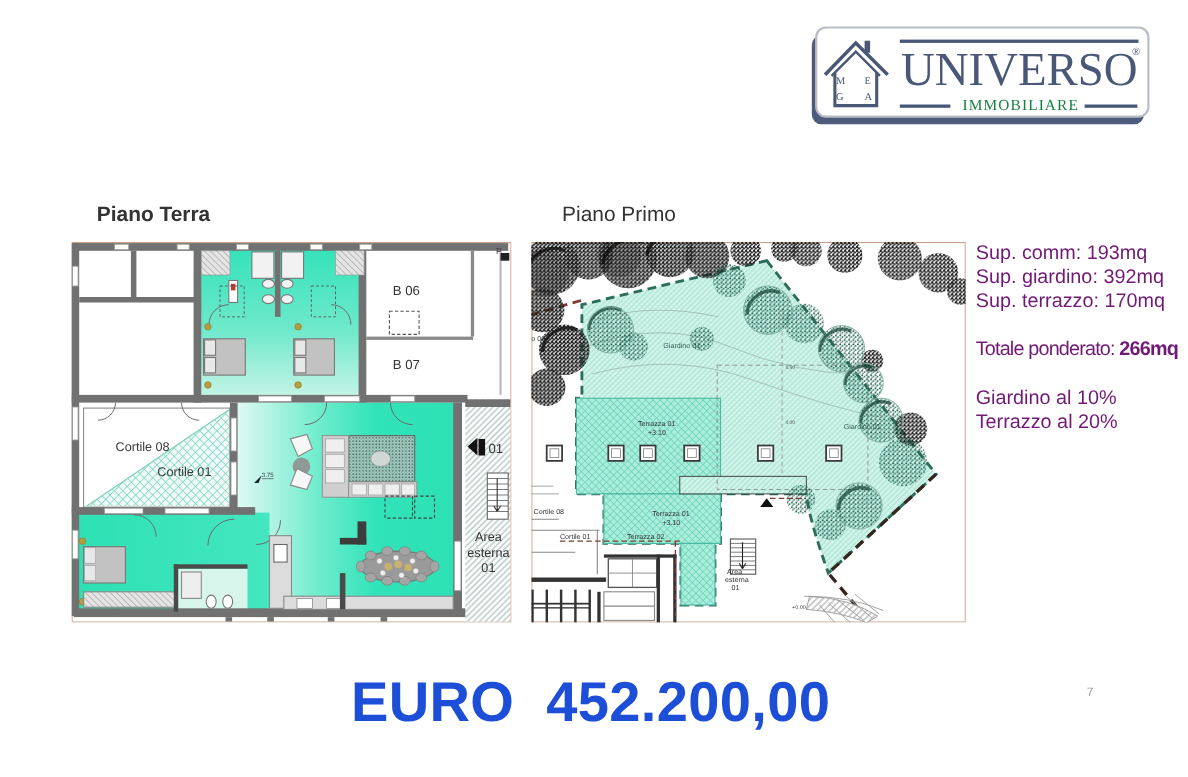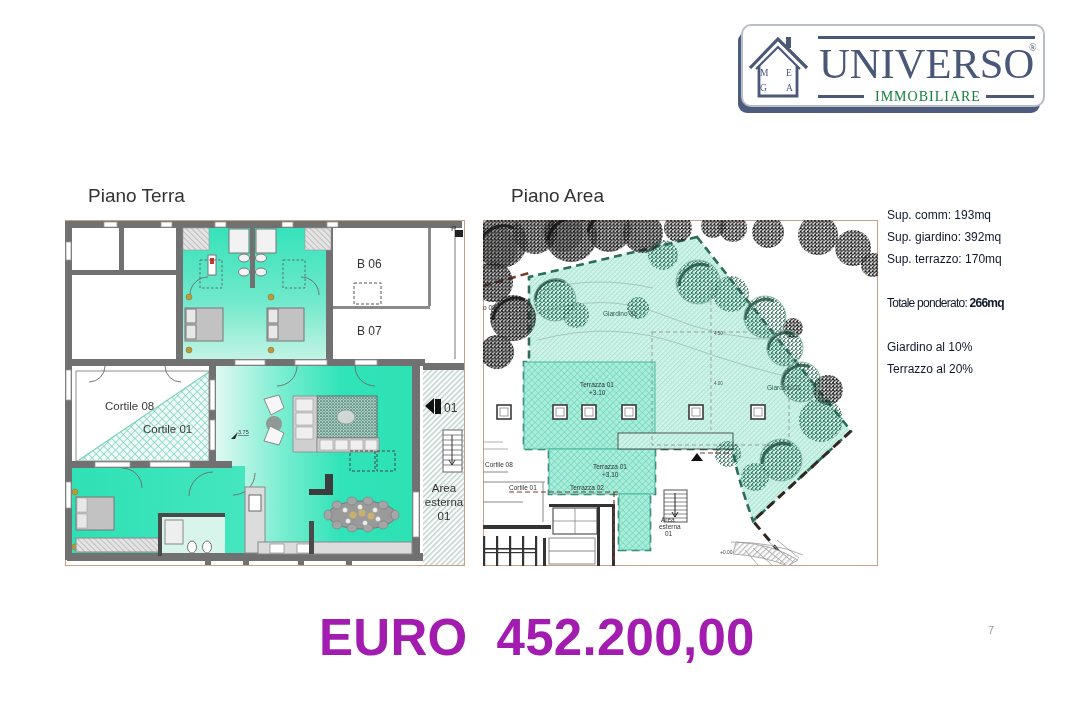--- a/index.html
+++ b/index.html
@@ -27,35 +27,35 @@
       </g>
     </svg>
     <div class="abs" style="left:75px;top:10px;width:217px;height:3px;background:#4a5878;"></div>
     <div class="abs" style="left:76px;top:13px;width:230px;height:44px;color:#4a5878;font-family:'Liberation Serif',serif;font-size:43px;transform:scaleX(0.99);transform-origin:left;white-space:nowrap;">UNIVERSO</div>
     <div class="abs" style="left:286px;top:16px;color:#4a5878;font-family:'Liberation Serif',serif;font-size:10px;">®</div>
     <div class="abs" style="left:75px;top:69px;width:46px;height:3px;background:#4a5878;"></div>
     <div class="abs" style="left:132px;top:63px;color:#15803d;font-family:'Liberation Serif',serif;font-size:14px;letter-spacing:1px;">IMMOBILIARE</div>
     <div class="abs" style="left:243px;top:69px;width:48px;height:3px;background:#4a5878;"></div>
   </div>
 
-  <div class="abs" style="left:88px;top:185px;font-size:19px;color:#333;">Piano Terra</div>
-  <div class="abs" style="left:511px;top:185px;font-size:19px;color:#333;">Piano Area</div>
-
-  <div class="abs" style="left:887px;top:204px;font-size:12px;line-height:22px;color:#0f172a;white-space:nowrap;">
+  <div class="abs" style="left:88px;top:185px;font-size:19px;color:#333;font-weight:bold;">Piano Terra</div>
+  <div class="abs" style="left:511px;top:185px;font-size:19px;color:#333;">Piano Primo</div>
+
+  <div class="abs" style="left:887px;top:218px;font-size:18px;line-height:22px;color:#701a75;white-space:nowrap;">
     Sup. comm: 193mq<br>
     Sup. giardino: 392mq<br>
     Sup. terrazzo: 170mq<br>
     <br>
     <span style="letter-spacing:-0.75px;margin-top:30px;">Totale ponderato: <b>266mq</b></span><br>
     <br>
     Giardino al 10%<br>
     Terrazzo al 20%
   </div>
 
-  <div class="abs" style="left:319px;top:608px;font-size:51px;font-weight:bold;color:#a21caf;letter-spacing:0.3px;">EURO&nbsp;&nbsp;452.200,00</div>
+  <div class="abs" style="left:319px;top:608px;font-size:51px;font-weight:bold;color:#1d4ed8;letter-spacing:0.3px;">EURO&nbsp;&nbsp;452.200,00</div>
   <div class="abs" style="left:988px;top:624px;font-size:11px;color:#999;">7</div>
 
   <svg class="abs" style="left:65px;top:220px;" width="400" height="346" viewBox="0 0 400 346">
     <defs>
       <linearGradient id="tealTop" x1="0" y1="0" x2="0" y2="1">
         <stop offset="0" stop-color="#33e2b9"></stop>
           <stop offset="0.55" stop-color="#6fe9cb"></stop>
           <stop offset="1" stop-color="#c5f4e6"></stop>
       </linearGradient>
       <linearGradient id="tealLiv" x1="0" y1="0" x2="1" y2="0">

